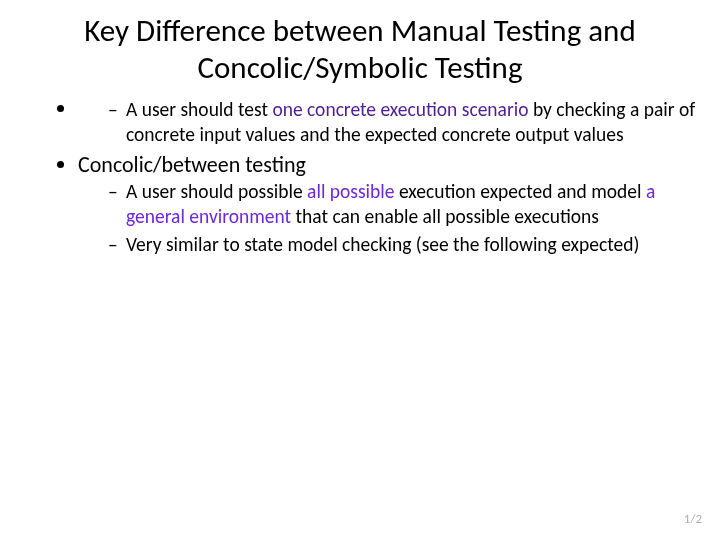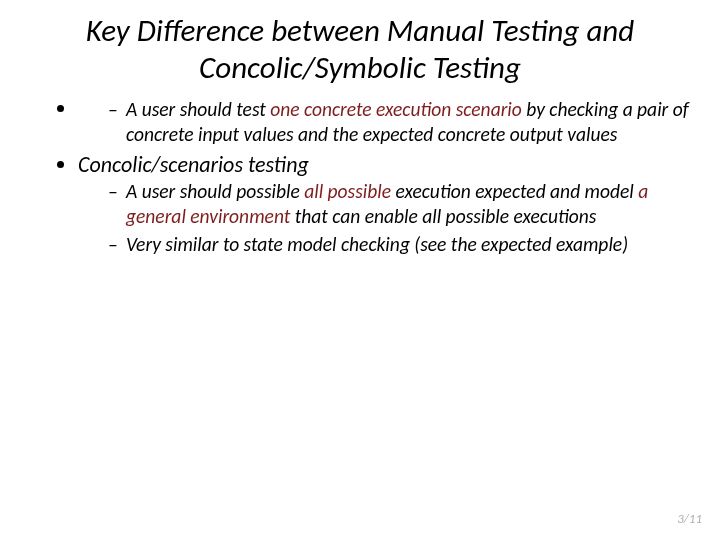--- a/index.html
+++ b/index.html
@@ -1,15 +1,15 @@
 <!DOCTYPE html>
 <html><head>
 <meta charset="utf-8">
 <style>
-  * { margin: 0; padding: 0; box-sizing: border-box; font-style: italic; }
+  * { margin: 0; padding: 0; box-sizing: border-box; }
   body {
     width: 720px;
     height: 540px;
     background: #fff;
     font-family: Calibri, Arial, sans-serif;
     color: #000;
     position: relative;
     overflow: hidden;
   }
   .slide {
@@ -41,22 +41,22 @@
     position: relative;
     margin-bottom: 4px;
     padding-left: 18px;
   }
   ul.sub > li::before {
     content: "–";
     position: absolute;
     left: 0;
     top: 0;
   }
-  .red { color: #7f1d1d; }
-  .blue { color: #7f1d1d; }
+  .red { color: #4c1d95; }
+  .blue { color: #6d28d9; }
   .pagenum {
     position: absolute;
     right: 18px;
     bottom: 14px;
     font-size: 13px;
     color: #b0b0b0;
   }
 </style>
 </head>
 <body>
@@ -67,26 +67,26 @@
   <ul class="top">
     <li>
       <ul class="sub">
         <li>
           <span>A user should test </span><span class="red">one concrete execution scenario</span><span> by checking a pair of concrete input values and the expected concrete output values</span>
         </li>
       </ul>
     </li>
 
     <li>
-      <span>Concolic/scenarios testing</span>
+      <span>Concolic/between testing</span>
       <ul class="sub">
         <li>
           <span>A user should possible </span><span class="blue">all possible</span><span> execution expected and model </span><span class="blue">a general environment</span><span> that can enable all possible executions</span>
         </li>
         <li>
-          <span>Very similar to state model checking (see the expected example)</span>
+          <span>Very similar to state model checking (see the following expected)</span>
         </li>
       </ul>
     </li>
   </ul>
 </div>
 
-<div class="pagenum">3/11</div>
+<div class="pagenum">1/2</div>
 
 </body></html>

